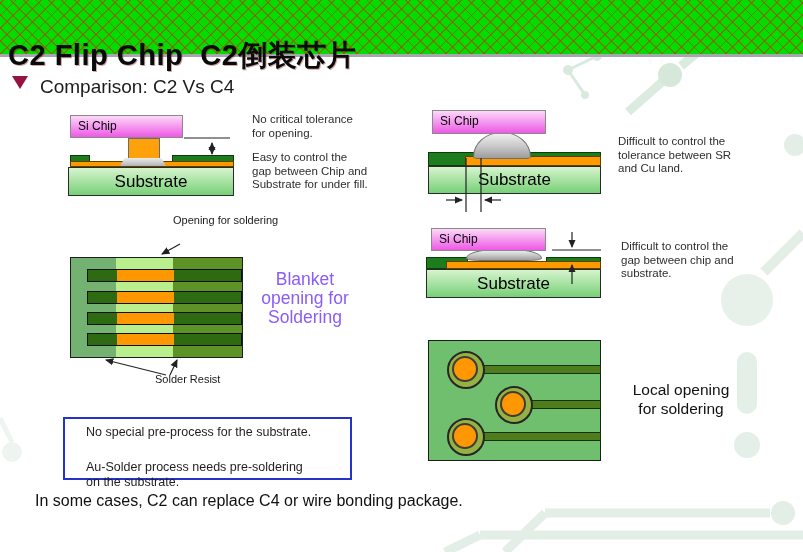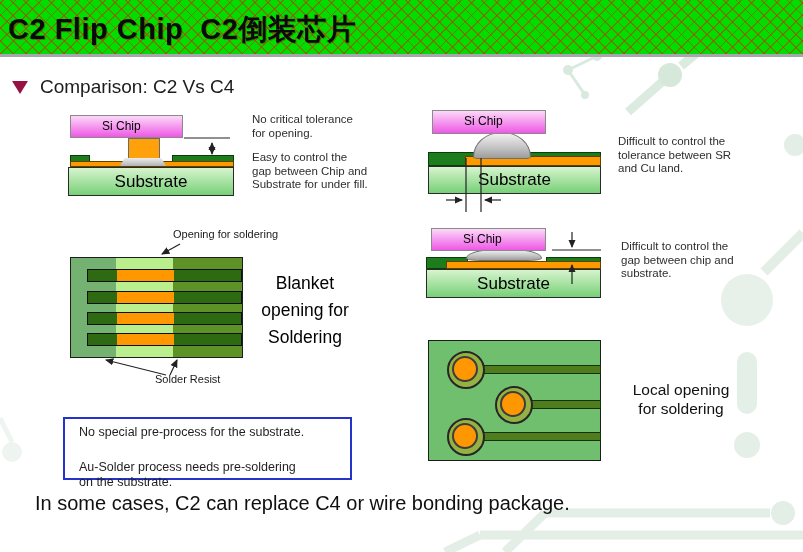--- a/index.html
+++ b/index.html
@@ -8,71 +8,71 @@
   svg.bg{position:absolute;left:0;top:0;z-index:0;}
   svg.overlay{position:absolute;left:0;top:0;z-index:6;pointer-events:none;}
 
   .titlebar{position:absolute;left:0;top:0;width:803px;height:54px;z-index:2;
     background-color:#00de00;
     background-image:
       repeating-linear-gradient(45deg, rgba(200,50,0,.55) 0 1.3px, transparent 1.3px 9px),
       repeating-linear-gradient(-45deg, rgba(200,50,0,.55) 0 1.3px, transparent 1.3px 9px);
     border-bottom:3px solid #a6a6ae;}
   .title{display:block;padding:10px 0 0 8px;font-size:29px;font-weight:bold;color:#0a0a0a;
-    white-space:pre;letter-spacing:.5px;text-shadow:1px 1px 0 rgba(120,0,0,.35);}
-
-  .heading{position:absolute;left:12px;top:76px;z-index:3;display:flex;align-items:center;}
+    white-space:pre;letter-spacing:.5px;text-shadow:1px 1px 0 rgba(120,0,0,.35);margin-top:26px;}
+
+  .heading{position:absolute;left:12px;top:76px;z-index:3;display:flex;}
   .tri{width:0;height:0;border-left:8px solid transparent;border-right:8px solid transparent;
     border-top:13px solid #951243;margin-right:12px;}
   .heading-text{font-size:19px;color:#1c1c1c;}
 
   .diag{position:absolute;z-index:3;}
   .abs{position:absolute;box-sizing:border-box;}
   .chip{background:linear-gradient(#fcd9f8,#ee58e6);border:1.5px solid #8a8a8a;z-index:5;}
-  .chip span{display:block;padding:3px 0 0 7px;font-size:12px;color:#000;margin-left:24px;}
+  .chip span{display:block;padding:3px 0 0 7px;font-size:12px;color:#000;}
   .substrate{background:linear-gradient(#d7f4ce,#77d077);border:1px solid #2a2a2a;z-index:1;
     display:flex;align-items:center;justify-content:center;}
   .substrate span{font-size:17px;color:#000;}
   .sr{background:#1d7d1d;border:1px solid #0c3b0c;z-index:2;}
   .cu{background:#ff9900;border:1px solid #5f4100;z-index:3;}
   .pillar{background:#ffa10a;border:1px solid #6b6b6b;z-index:4;}
   .trap{background:linear-gradient(#ededed,#b3b3b3);
     clip-path:polygon(10% 0,90% 0,100% 100%,0 100%);z-index:4;}
   .dome{background:linear-gradient(180deg,#f2f2f2 0%,#c7c7c7 55%,#9d9d9d 100%);
     border:1px solid #6f6f6f;border-radius:50% 50% 12% 12% / 95% 95% 8% 8%;z-index:4;}
   .dome.flat{border-radius:50% 50% 25% 25% / 100% 100% 30% 30%;}
 
   .note{position:absolute;z-index:3;font-size:11.5px;line-height:13.5px;color:#2e2e2e;
     white-space:pre-line;}
   .small-label{position:absolute;z-index:4;font-size:11px;color:#1a1a1a;}
-  .caption-lg{position:absolute;z-index:3;font-size:17.5px;line-height:27px;color:#000000;
+  .caption-lg{position:absolute;z-index:3;font-size:17.5px;line-height:19px;color:#8b5cf6;
     text-align:center;white-space:pre-line;}
   .caption-md{position:absolute;z-index:3;font-size:15.5px;line-height:19px;color:#111;
     text-align:center;white-space:pre-line;}
 
   
   .blanket{background:#5d9226;border:1px solid #1d1d1d;}
   .col-left{background:#74b272;}
   .band{background:#b9ef8d;}
   .bbar{border:1px solid #101010;
     background:linear-gradient(90deg,#2e6a12 0,#2e6a12 29px,#ff9800 29px,#ff9800 86px,#2e6a12 86px);}
 
   
   .local{background:#6fbf6f;border:1px solid #1d1d1d;}
   .trace{background:#4f7d1d;border:1px solid #13330a;}
   .pad{border-radius:50%;background:#94b244;border:2px solid #262626;}
   .pad .core{position:absolute;left:3px;top:3px;width:26px;height:26px;border-radius:50%;
     background:#ff9800;border:2px solid #3d3d3d;box-sizing:border-box;}
 
   .bluebox{position:absolute;left:63px;top:417px;width:289px;height:63px;z-index:3;
-    box-sizing:border-box;border:2px solid #2433cb;background:#fff;padding:6px 14px;}
+    box-sizing:border-box;border:2px solid #2433cb;background:#fff;padding:6px 21px;}
   .bluebox p{margin:0;font-size:12.5px;line-height:15px;color:#1f1f1f;white-space:pre-line;}
   .bluebox p + p{margin-top:20px;}
 
-  .footer{position:absolute;left:35px;top:492px;z-index:3;font-size:20px;color:#101010;}
+  .footer{position:absolute;left:35px;top:492px;z-index:3;font-size:16px;color:#101010;}
 </style>
 </head>
 <body>
 
 <div class="canvas">
 
   <svg class="bg" width="803" height="552" viewBox="0 0 803 552">
     <g fill="#d8e9dd" stroke="none">
       <circle cx="568" cy="70" r="5"></circle>
         <circle cx="597" cy="56" r="5"></circle>
@@ -155,21 +155,21 @@
     <div class="abs sr" style="left:120px;top:29px;width:55px;height:12px"></div>
     <div class="abs cu" style="left:20px;top:33px;width:155px;height:8px"></div>
     <div class="abs substrate" style="left:0;top:41px;width:175px;height:29px">
       <span>Substrate</span>
     </div>
   </div>
   <div class="note" style="left:621px;top:240px">Difficult to control the
 gap between chip and
 substrate.</div>
 
-  <div class="small-label" style="left:173px;top:228px">Opening for soldering</div>
+  <div class="small-label" style="left:173px;top:214px">Opening for soldering</div>
   <div class="diag blanket" style="left:70px;top:257px;width:173px;height:101px;box-sizing:border-box">
     <div class="abs col-left" style="left:0;top:0;width:45px;height:99px"></div>
     <div class="abs band" style="left:45px;top:0;width:57px;height:99px"></div>
     <div class="abs bbar" style="left:16px;top:11px;width:155px;height:13px"></div>
     <div class="abs bbar" style="left:16px;top:33px;width:155px;height:13px"></div>
     <div class="abs bbar" style="left:16px;top:54px;width:155px;height:13px"></div>
     <div class="abs bbar" style="left:16px;top:75px;width:155px;height:13px"></div>
   </div>
   <div class="small-label" style="left:155px;top:373px">Solder Resist</div>
   <div class="caption-lg" style="left:245px;top:270px;width:120px">Blanket

